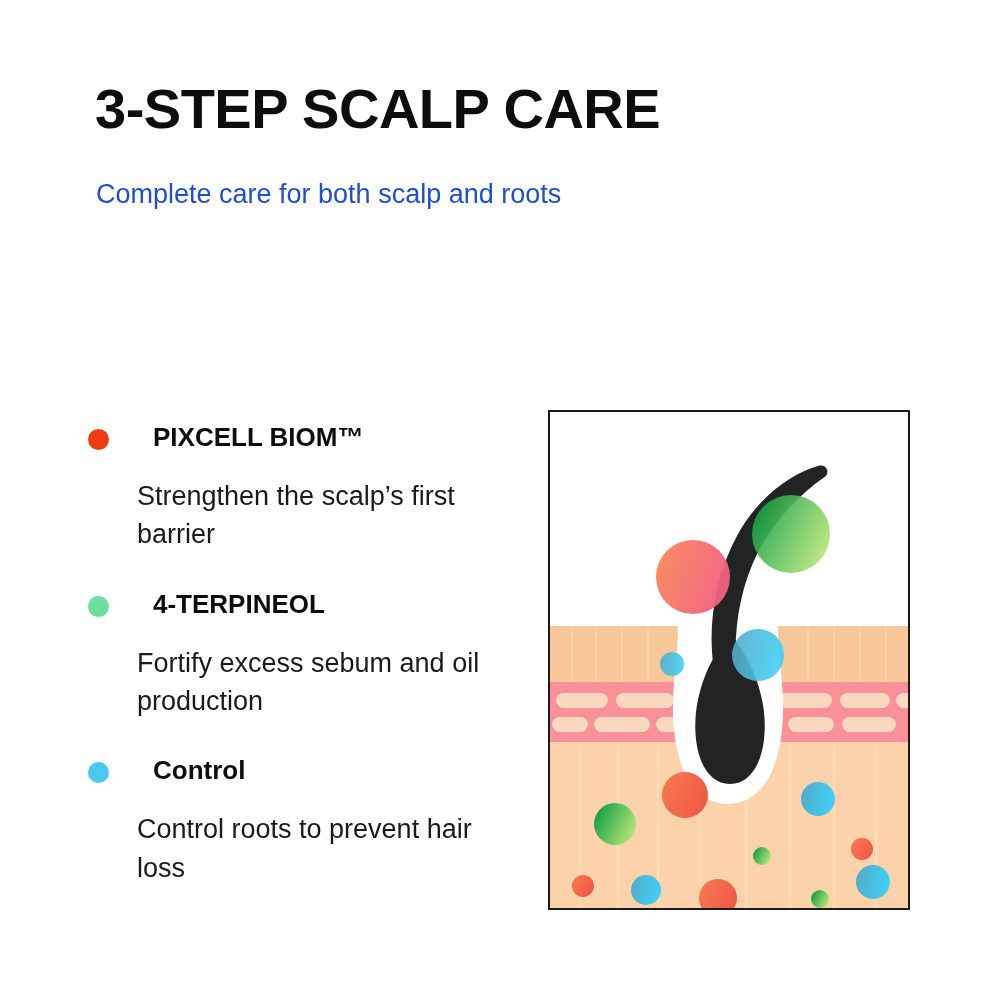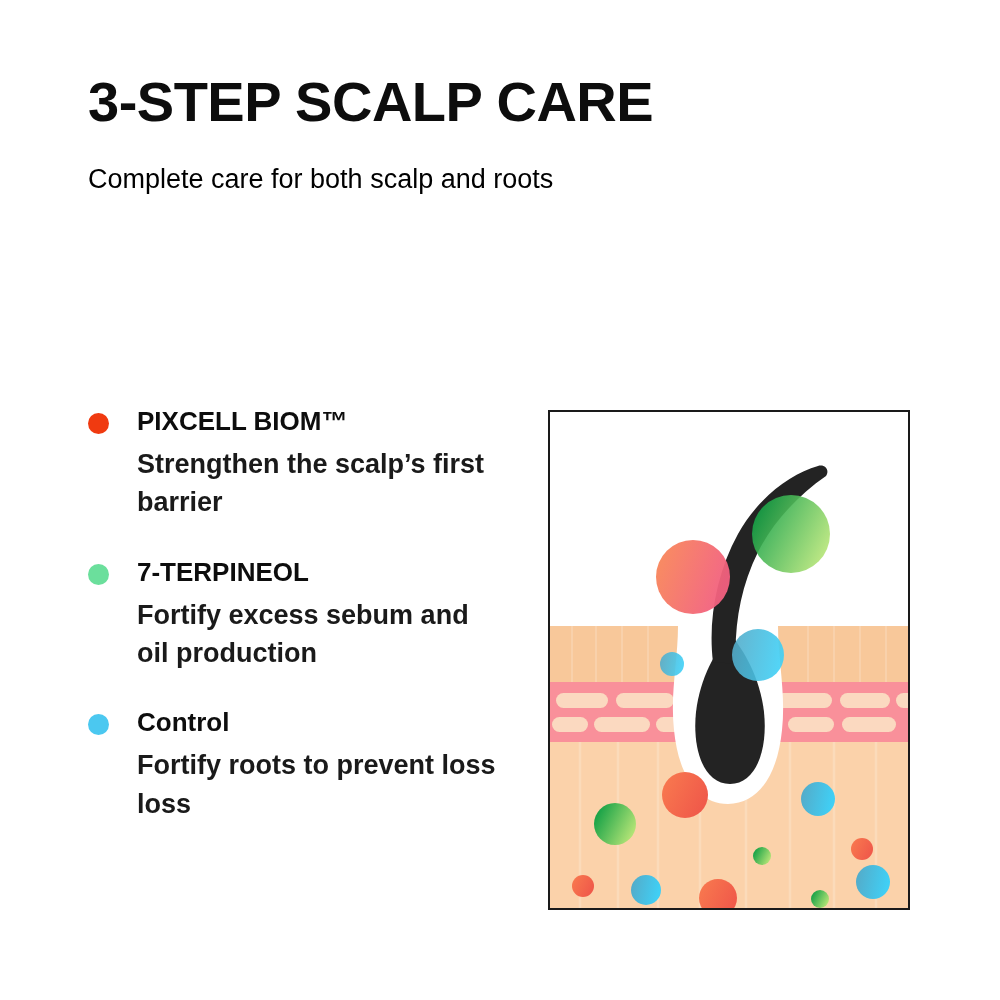--- a/index.html
+++ b/index.html
@@ -22,31 +22,31 @@
     position: absolute;
     left: 88px;
     top: 74px;
     width: 700px;
   }
   #page-title {
     font-size: 56px;
     font-weight: 700;
     letter-spacing: -0.5px;
     line-height: 1.0;
-    margin: 0;
+    margin: 7px;
     color: #0d0d0d;
     white-space: nowrap;
   }
   #page-subtitle {
     font-size: 27px;
     font-weight: 400;
     line-height: 1.0;
-    margin: 0;
+    margin: 8px;
     padding-top: 36px;
-    color: #000000;
+    color: #1d4ed8;
     white-space: nowrap;
   }
 
   
   #benefits {
     position: absolute;
     left: 88px;
     top: 404px;
     width: 420px;
   }
@@ -64,28 +64,28 @@
     height: 21px;
     border-radius: 50%;
   }
   .benefit-body {
     padding-left: 49px;
   }
   .benefit-name {
     font-size: 26px;
     font-weight: 700;
     line-height: 1.0;
-    margin: 0;
+    margin: 16px;
     padding-top: 4px;
     color: #0d0d0d;
     white-space: nowrap;
   }
   .benefit-desc {
     font-size: 27px;
-    font-weight: 700;
+    font-weight: 400;
     line-height: 1.42;
     margin: 0;
     padding-top: 11px;
     color: #1a1a1a;
     max-width: 360px;
   }
 
   
   #illustration-panel {
     position: absolute;
@@ -118,30 +118,30 @@
     <span class="benefit-dot" style="background: rgb(240, 58, 16);"></span>
     <div class="benefit-body">
       <h2 class="benefit-name">PIXCELL BIOM™</h2>
       <p class="benefit-desc">Strengthen the scalp’s first barrier</p>
     </div>
   </div>
 
   <div class="benefit">
     <span class="benefit-dot" style="background: rgb(107, 223, 156);"></span>
     <div class="benefit-body">
-      <h2 class="benefit-name">7-TERPINEOL</h2>
+      <h2 class="benefit-name">4-TERPINEOL</h2>
       <p class="benefit-desc">Fortify excess sebum and oil production</p>
     </div>
   </div>
 
   <div class="benefit">
     <span class="benefit-dot" style="background: rgb(75, 200, 240);"></span>
     <div class="benefit-body">
       <h2 class="benefit-name">Control</h2>
-      <p class="benefit-desc">Fortify roots to prevent loss loss</p>
+      <p class="benefit-desc">Control roots to prevent hair loss</p>
     </div>
   </div>
 
 </div>
 
 <div id="illustration-panel" aria-label="Cross-section diagram of scalp skin with a hair follicle and colored active-ingredient particles" style="border-color: rgb(26, 26, 26); background: rgb(255, 255, 255);">
 
   <svg id="skin-svg" viewBox="0 0 358 496" xmlns="http://www.w3.org/2000/svg">
     <defs>
       <linearGradient id="gradRed" x1="0" y1="0" x2="1" y2="0.35">

